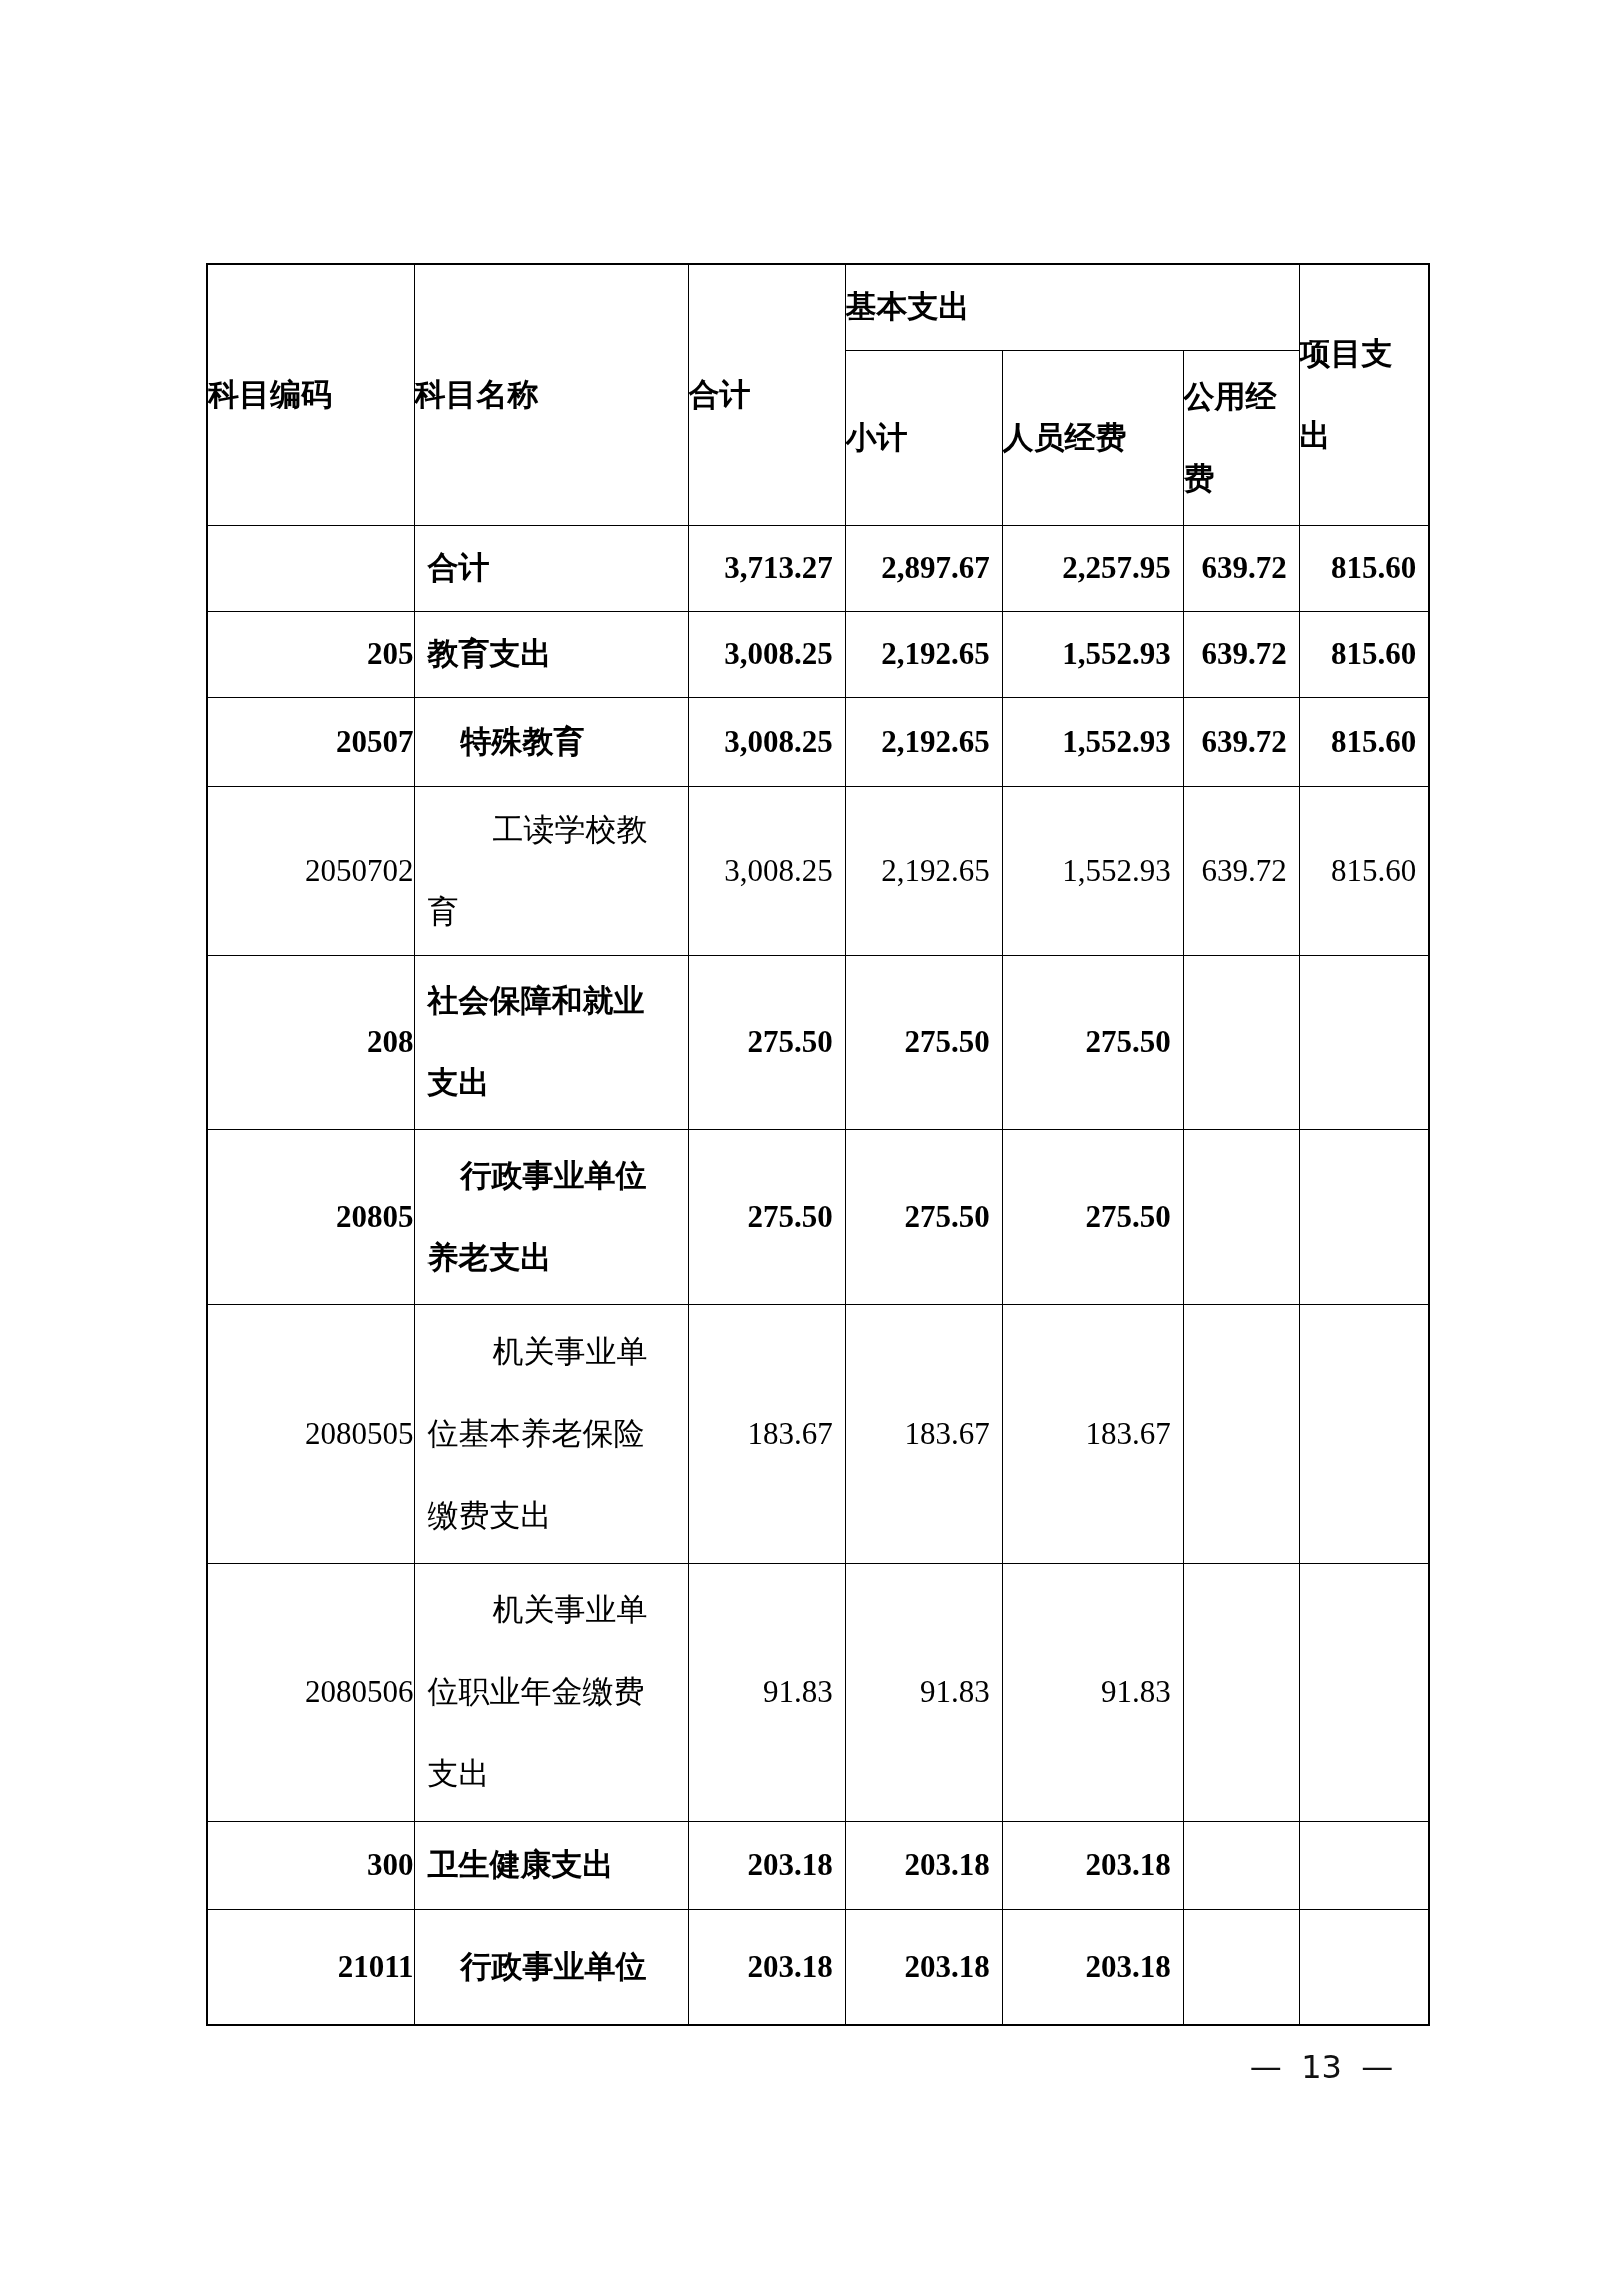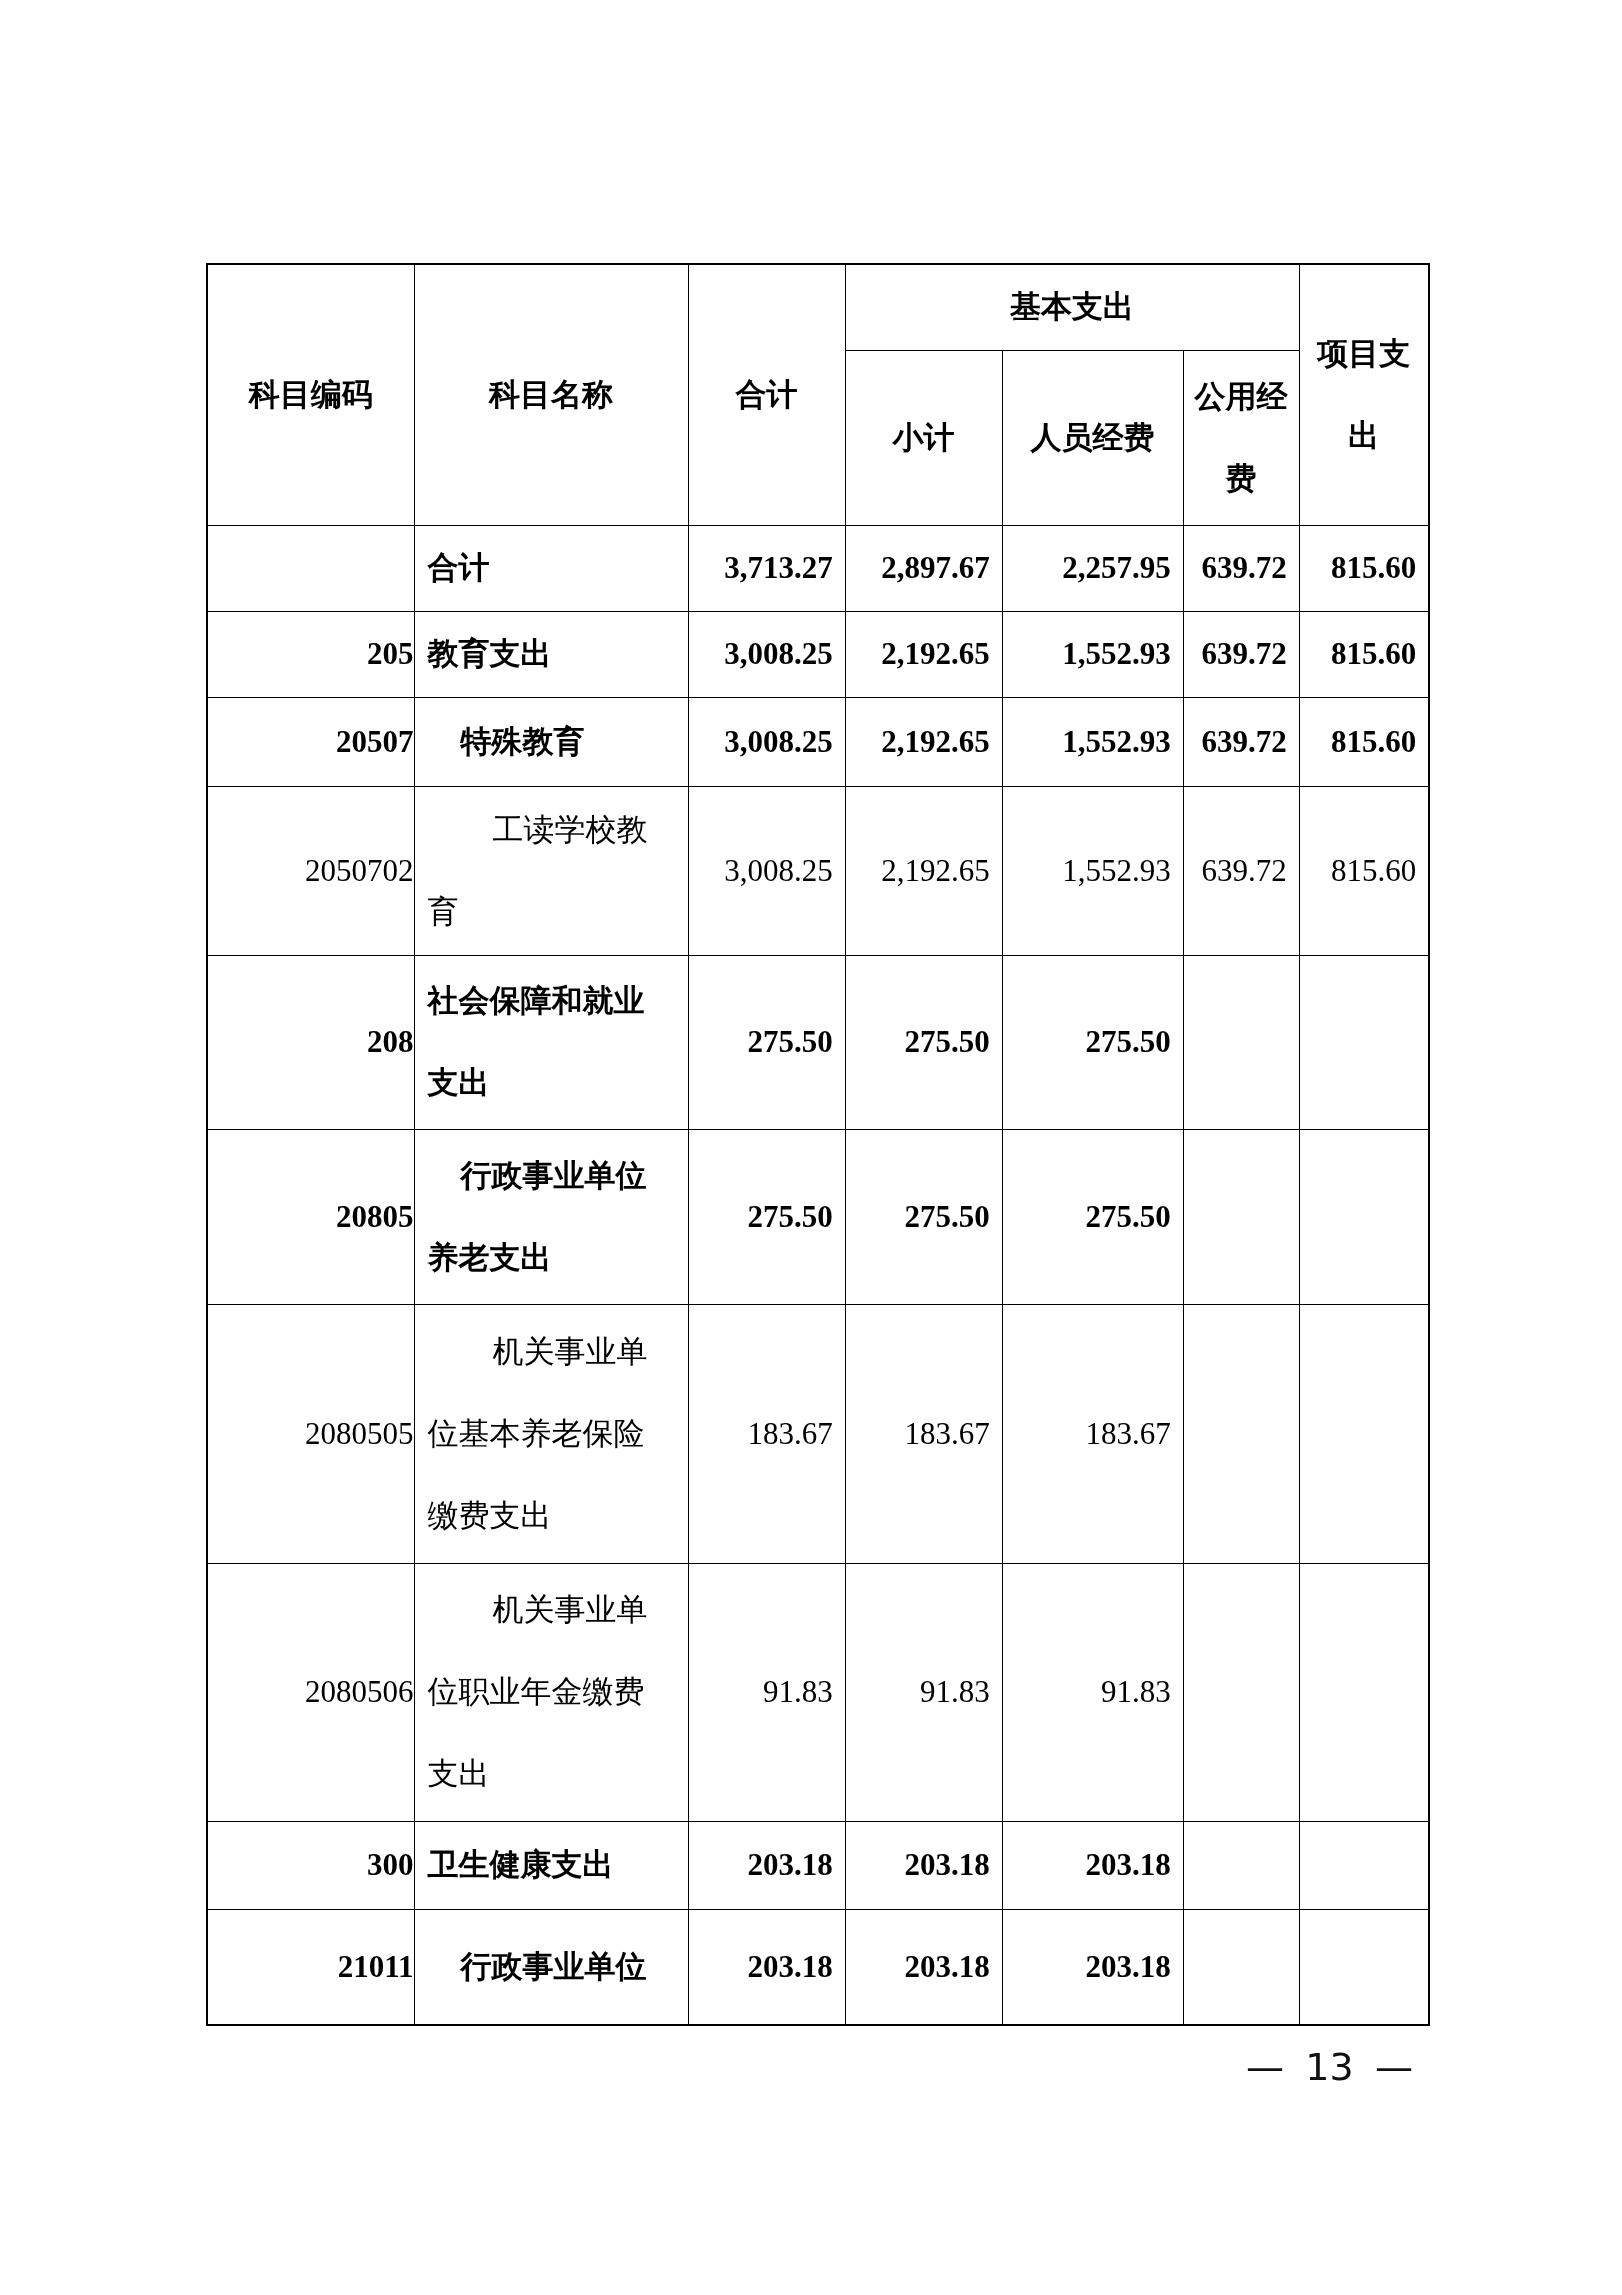--- a/index.html
+++ b/index.html
@@ -13,40 +13,40 @@
     border-collapse:collapse;table-layout:fixed;
     border:2px solid #000;
   }
   .budget th,.budget td{
     border:1.3px solid #000;
     font-size:31px;line-height:82px;
     vertical-align:middle;overflow:hidden;
     padding:0;
   }
   .budget thead th{
-    text-align:center;font-weight:bold;white-space:pre-line;
+    text-align:left;font-weight:bold;white-space:pre-line;
   }
   td.code{text-align:right;font-weight:inherit;}
   .c0{padding-left:9.2px;}
   .c1{padding-left:41px;}
   .c2{padding-left:72px;}
   td.name{
     text-align:left;padding-left:13px;padding-right:5.2px;
     white-space:pre-line;
   }
   .n0{text-indent:0;}
   .n1{text-indent:33px;margin-top:35px;}
   .n2{text-indent:65px;}
   td.num{text-align:right;padding-right:11.8px;}
   tr.bold td{font-weight:bold;}
   tr.reg td{font-weight:normal;}
   .pageno{
     position:absolute;left:1230px;top:2048px;width:183px;
-    text-align:right;font-family:"DejaVu Sans","Liberation Sans",sans-serif;
-    font-size:38px;line-height:39px;word-spacing:9.2px;color:#111;
+    text-align:center;font-family:"DejaVu Sans","Liberation Sans",sans-serif;
+    font-size:32px;line-height:39px;word-spacing:9.2px;color:#111;
   }
 </style>
 </head>
 <body>
 
 <div class="page">
 
   <table class="budget">
     <colgroup>
       <col style="width:207px">

